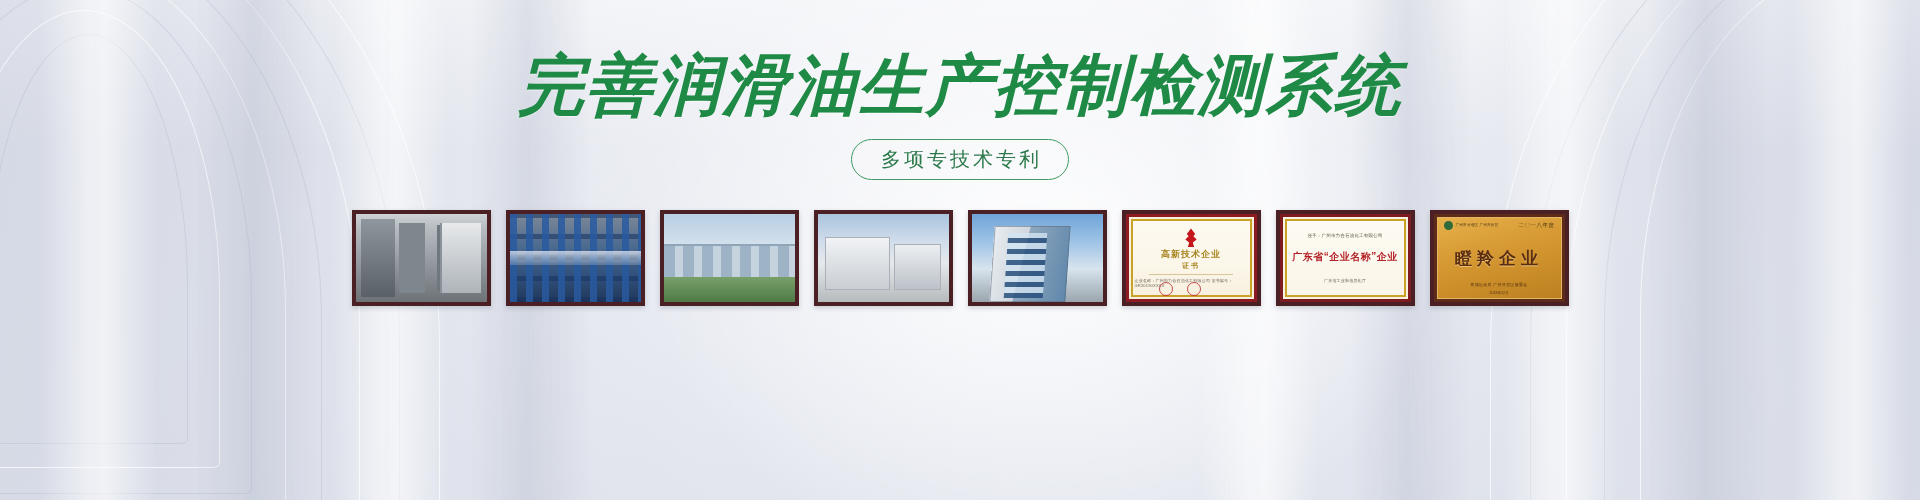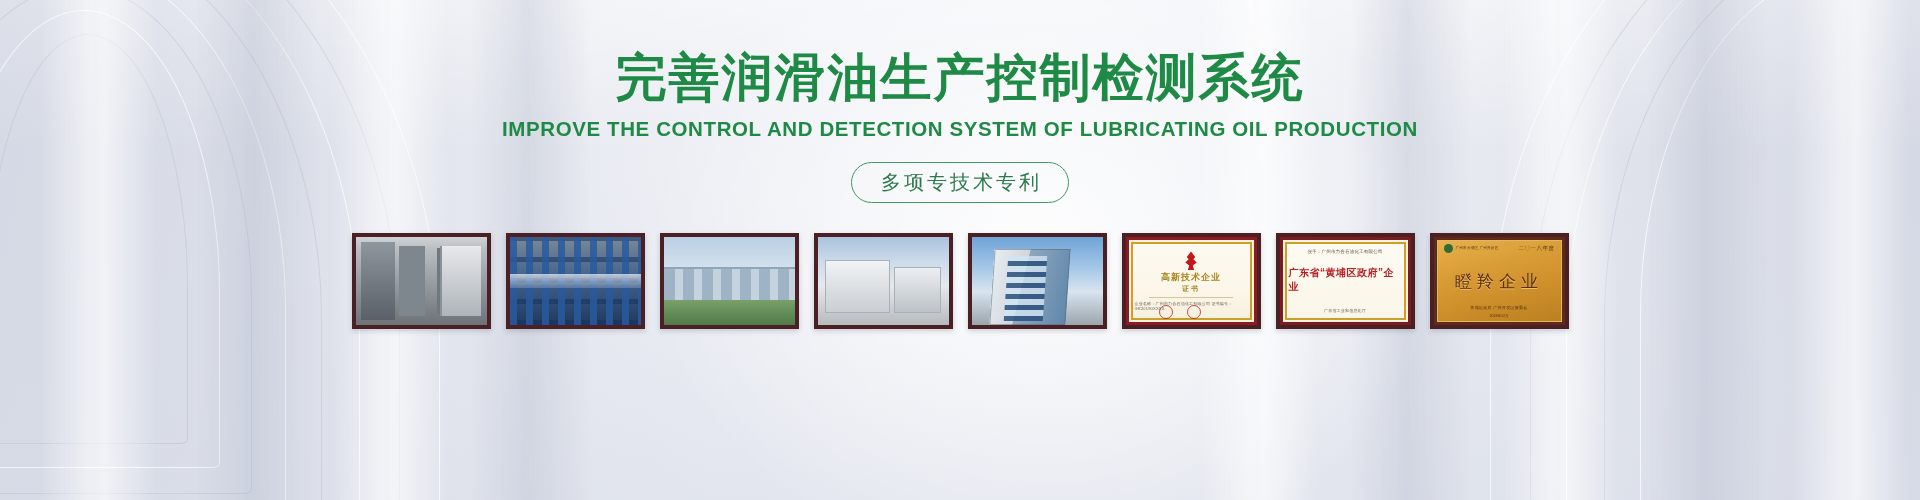--- a/index.html
+++ b/index.html
@@ -57,27 +57,28 @@
     pointer-events: none;
   }
 
   
   .content {
     position: absolute; inset: 0;
     display: flex; flex-direction: column; align-items: center;
     padding-top: 52px;
   }
   .title {
-    font-size: 51px;
+    font-size: 66px;
     font-weight: 700;
     letter-spacing: 2px;
     color: #1f8a46;
     line-height: 1.0;
     text-shadow: 0 1px 0 rgba(255,255,255,.5);
     white-space: nowrap;
+    font-style: italic;
   }
   .subtitle {
     margin-top: 14px;
     font-size: 20.5px;
     font-weight: 700;
     letter-spacing: .6px;
     color: #1f8a46;
     white-space: nowrap;
   }
   .badges {
@@ -217,21 +218,21 @@
   
   .c3 {
     background: linear-gradient(165deg,#e8b34e 0%,#d79a34 40%,#c98c28 70%,#b97e20 100%);
     box-shadow: inset 0 0 0 3px #5e2b18, inset 0 0 0 4px #e2b567;
   }
   .c3 .hdr { position:absolute; top:7px; left:0; right:0; display:flex; align-items:center; justify-content:space-between; padding:0 10px; }
   .c3 .logo { display:flex; align-items:center; gap:3px; }
   .c3 .logo .lg { width:9px; height:9px; border-radius:50%; background:#2f6b3a; }
   .c3 .lgtxt { font-size:3.6px; color:#4a3313; line-height:1.15; letter-spacing:.2px; }
   .c3 .yr { font-size: 5.5px; color:#4a3313; letter-spacing:.5px; }
-  .c3 .big { font-size: 17px; font-weight: 400; color: #5a2c10; letter-spacing: 5px; text-shadow: 0 1px 0 rgba(255,228,170,.55); text-align: center; }
+  .c3 .big { font-size: 17px; font-weight: 700; color: #5a2c10; letter-spacing: 5px; text-shadow: 0 1px 0 rgba(255,228,170,.55); text-align: center; }
   .c3 .sub { position:absolute; bottom: 15px; left:0; right:0; text-align:center; font-size: 4px; color:#513213; letter-spacing:.3px; }
   .c3 .sub2 { position:absolute; bottom: 7px; left:0; right:0; text-align:center; font-size: 3.6px; color:#513213; }
 </style>
 </head>
 <body>
 
 <div class="banner">
 
   <div class="bg-vign"></div>
 
@@ -262,21 +263,20 @@
     <div class="rib" style="left: 1500px;"></div>
     <div class="rib dark" style="left: 1648px;"></div>
     <div class="rib" style="left: 1790px;"></div>
   </div>
   <div class="glow"></div>
 
   <div class="content">
 
     <h1 class="title">完善润滑油生产控制检测系统</h1>
 
-    <div class="subtitle">IMPROVE THE CONTROL AND DETECTION SYSTEM OF LUBRICATING OIL PRODUCTION</div>
 
     <div class="badges">
       <div class="badge">多项专技术专利</div>
     </div>
 
     <div class="strip">
 
       <div class="thumb">
         <div class="pic p1"></div>
       </div>
@@ -310,21 +310,21 @@
             <div class="seal"></div>
             <div class="seal"></div>
           </div>
         </div>
       </div>
 
       <div class="thumb">
         <div class="pic c2">
           <div class="cert-inner">
             <div class="top">授予：广州市力合石油化工有限公司</div>
-            <div class="main">广东省“黄埔区政府”企业</div>
+            <div class="main">广东省“企业名称”企业</div>
             <div class="bottom">广东省工业和信息化厅</div>
           </div>
         </div>
       </div>
 
       <div class="thumb">
         <div class="pic c3">
           <div class="hdr">
             <div class="logo">
               <div class="lg"></div>

